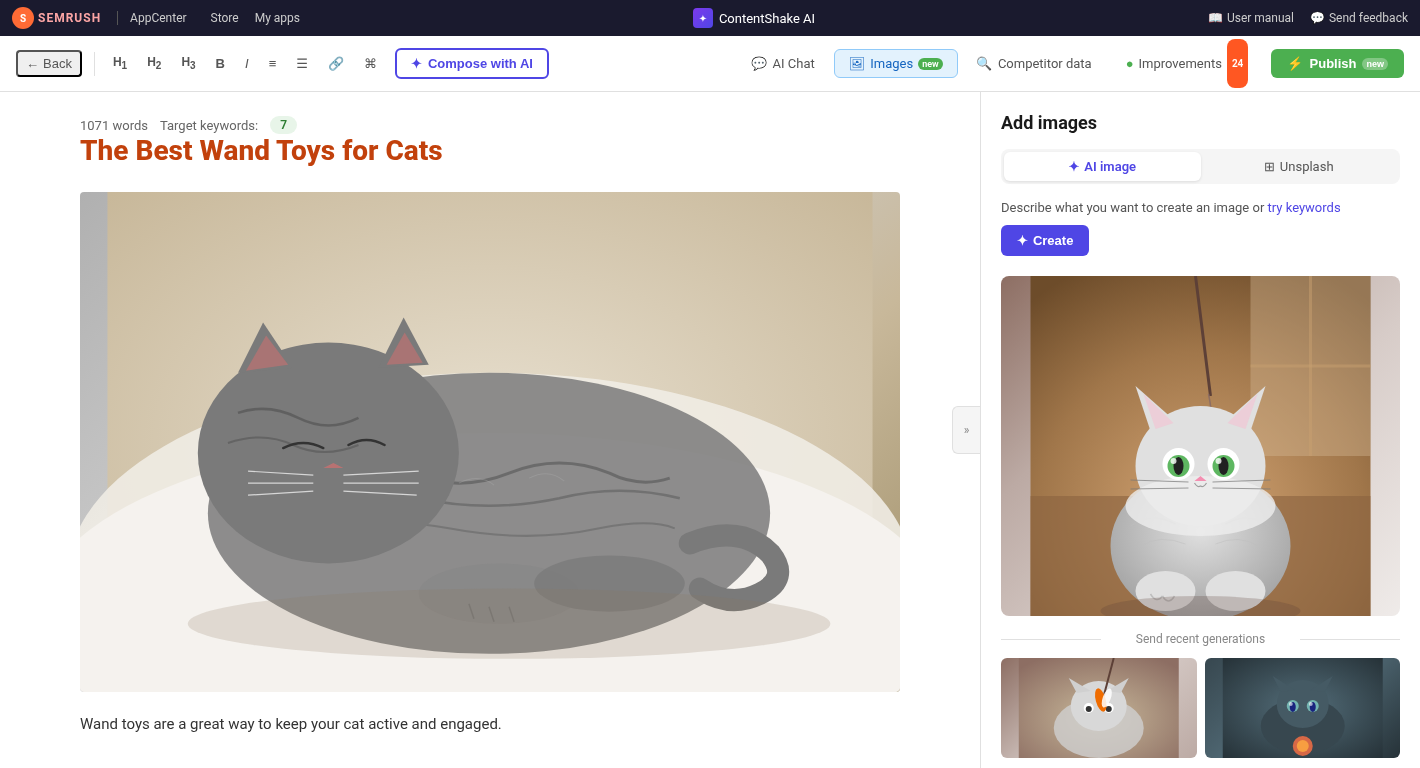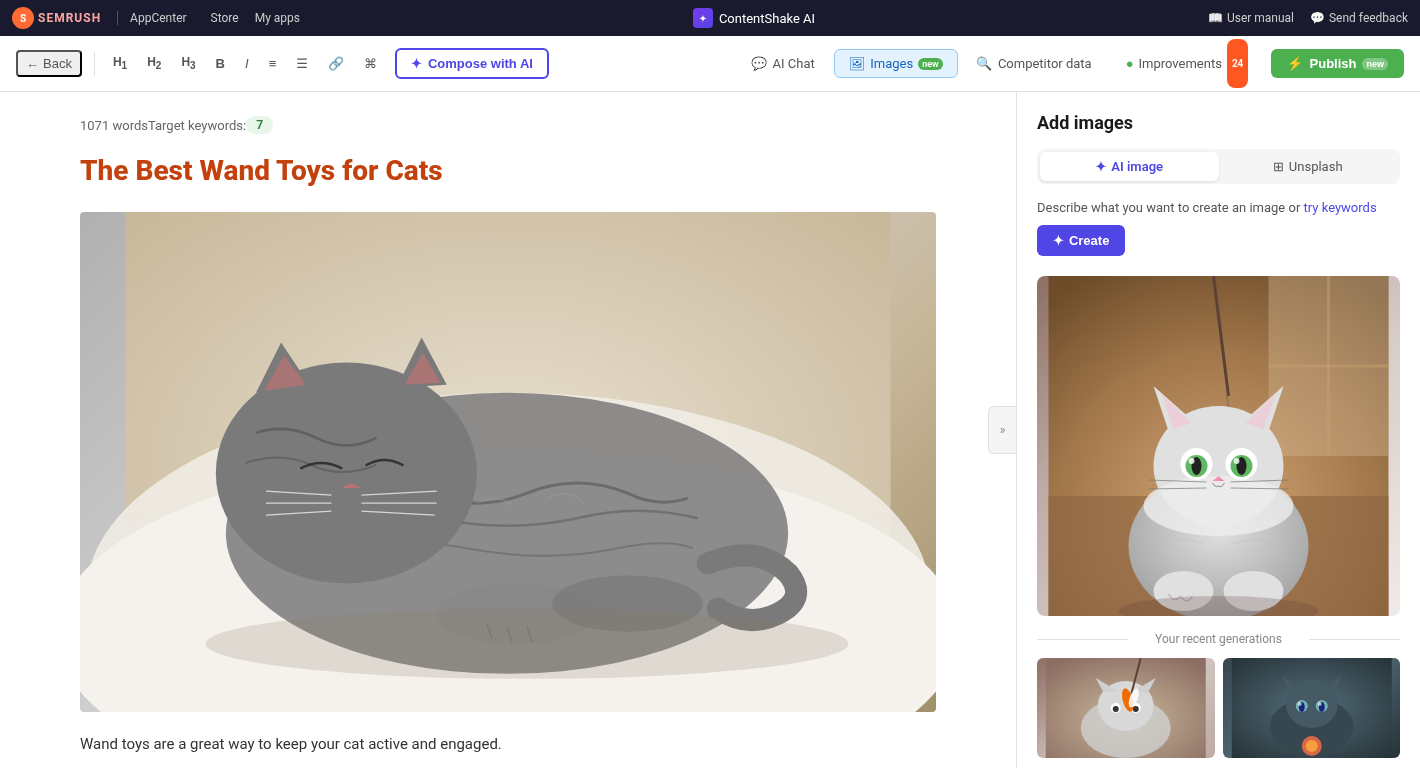--- a/index.html
+++ b/index.html
@@ -225,22 +225,22 @@
     
     .editor-area {
       flex: 1;
       overflow-y: auto;
       padding: 24px 80px;
       background: #fff;
     }
     .word-count-bar {
       display: flex;
       align-items: center;
-      gap: 0;
-      margin-bottom: 20px;
+      gap: 12px;
+      margin-bottom: 0;
       color: #666;
       font-size: 13px;
     }
     .keyword-badge {
       background: #e8f5e9;
       color: #2e7d32;
       border-radius: 12px;
       padding: 2px 10px;
       font-size: 12px;
       font-weight: 600;
@@ -297,21 +297,21 @@
       display: flex;
       align-items: center;
       justify-content: center;
       cursor: pointer;
       color: #888;
       font-size: 12px;
     }
 
     
     .right-panel {
-      width: 404px;
+      width: 440px;
       border-left: 1px solid #e0e0e0;
       background: #fff;
       overflow-y: auto;
       flex-shrink: 0;
       padding: 20px;
       position: relative;
     }
     .panel-title {
       font-size: 18px;
       font-weight: 700;
@@ -720,21 +720,21 @@
 
           <path d="M120 318 Q126 328 132 320" stroke="#bdbdbd" stroke-width="1.5" fill="none"></path>
           <path d="M132 320 Q138 330 144 320" stroke="#bdbdbd" stroke-width="1.5" fill="none"></path>
 
           <ellipse cx="170" cy="335" rx="100" ry="15" fill="#5d4037" opacity="0.25"></ellipse>
         </svg>
       </div>
     </div>
 
     <div class="recent-label">
-      <span>Your recent generations</span>
+      <span>Send recent generations</span>
     </div>
 
     <div class="recent-images">
       <div class="recent-image-thumb recent-image-1">
         <svg width="100%" height="100%" viewBox="0 0 160 100" xmlns="http://www.w3.org/2000/svg">
           <defs>
             <radialGradient id="rBg1" cx="50%" cy="60%" r="70%">
               <stop offset="0%" style="stop-color:#c8b89a"></stop>
               <stop offset="100%" style="stop-color:#8d6e63"></stop>
             </radialGradient>

